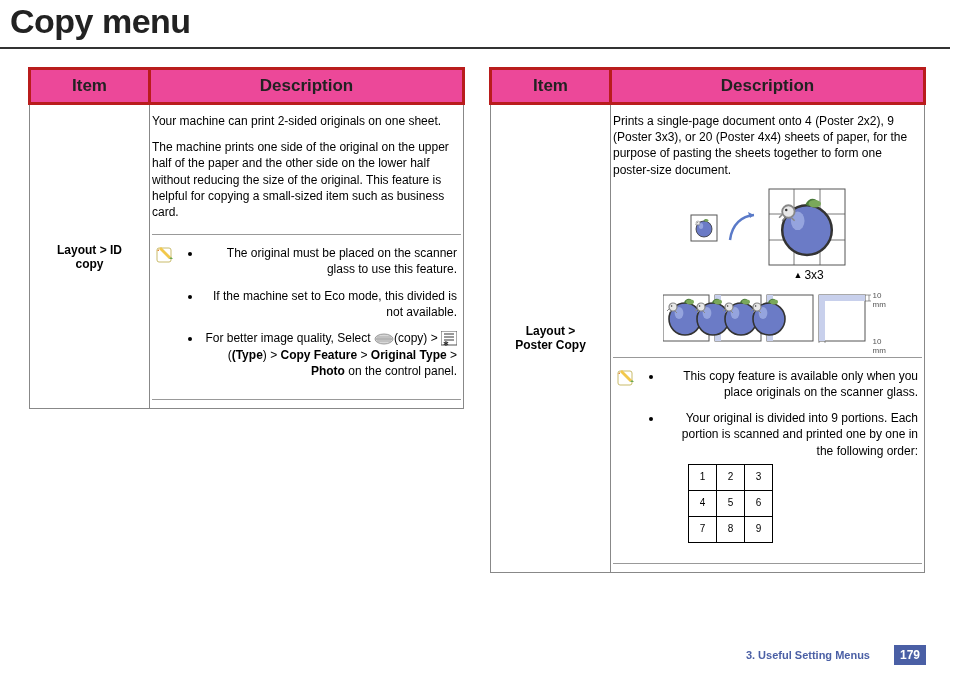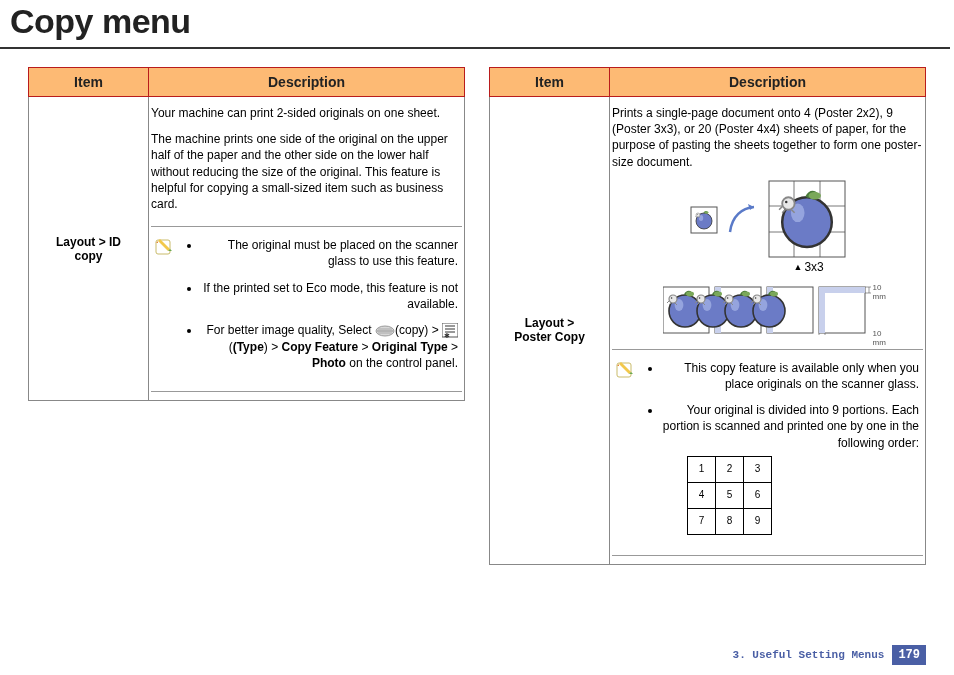--- a/index.html
+++ b/index.html
@@ -28,27 +28,27 @@
     gap: 24px;
     padding: 0 28px;
   }
   .col { flex: 1; }
   table.feature {
     width: 100%;
     border-collapse: collapse;
     font-size: 12px;
   }
   table.feature th {
-    background: #fdba74;
+    background: #ec4899;
     color: #222;
     font-weight: 700;
     text-align: center;
     padding: 6px 4px;
-    border: 1px solid #b91c1c;
-    font-size: 14px;
+    border: 3px solid #b91c1c;
+    font-size: 17px;
   }
   table.feature td {
     border: 1px solid #888;
     vertical-align: middle;
     padding: 8px 2px;
   }
   table.feature td.itemcell {
     width: 120px;
     text-align: center;
     font-weight: 700;
@@ -113,23 +113,22 @@
     align-items: center;
     justify-content: center;
     font-size: 10px;
   }
   .footer {
     position: absolute;
     bottom: 10px;
     right: 28px;
     display: flex;
     align-items: center;
-    gap: 8px;
+    gap: 24px;
     font-size: 11px;
-    font-family: Liberation Mono, monospace;
   }
   .footer .section { color: #4a5fa5; font-weight: 700; }
   .pagebox {
     background: #4a5fa5;
     color: #fff;
     font-weight: 700;
     padding: 3px 6px;
     font-size: 12px;
     text-align: center;
   }
@@ -199,21 +198,21 @@
           <p>The machine prints one side of the original on the upper half of the paper and the other side on the lower half without reducing the size of the original. This feature is helpful for copying a small-sized item such as business card.</p>
 
           <div class="notebox">
             <span class="note-icon">
               <svg width="20" height="20">
                     <use href="#pencil-note"></use>
                   </svg>
             </span>
             <ul class="note-list">
               <li>The original must be placed on the scanner glass to use this feature.</li>
-              <li>If the printed set to Eco mode, this feature is not available.</li>
+              <li>If the machine set to Eco mode, this divided is not available.</li>
               <li>
                 <span>For better image quality, Select </span>
                 <span class="inline-icon">
                       <svg width="20" height="12">
                         <use href="#copy-icon"></use>
                       </svg>
                     </span><span>(copy)</span>
                 <span> &gt; </span>
                 <span class="inline-icon">
                       <svg width="16" height="16">

